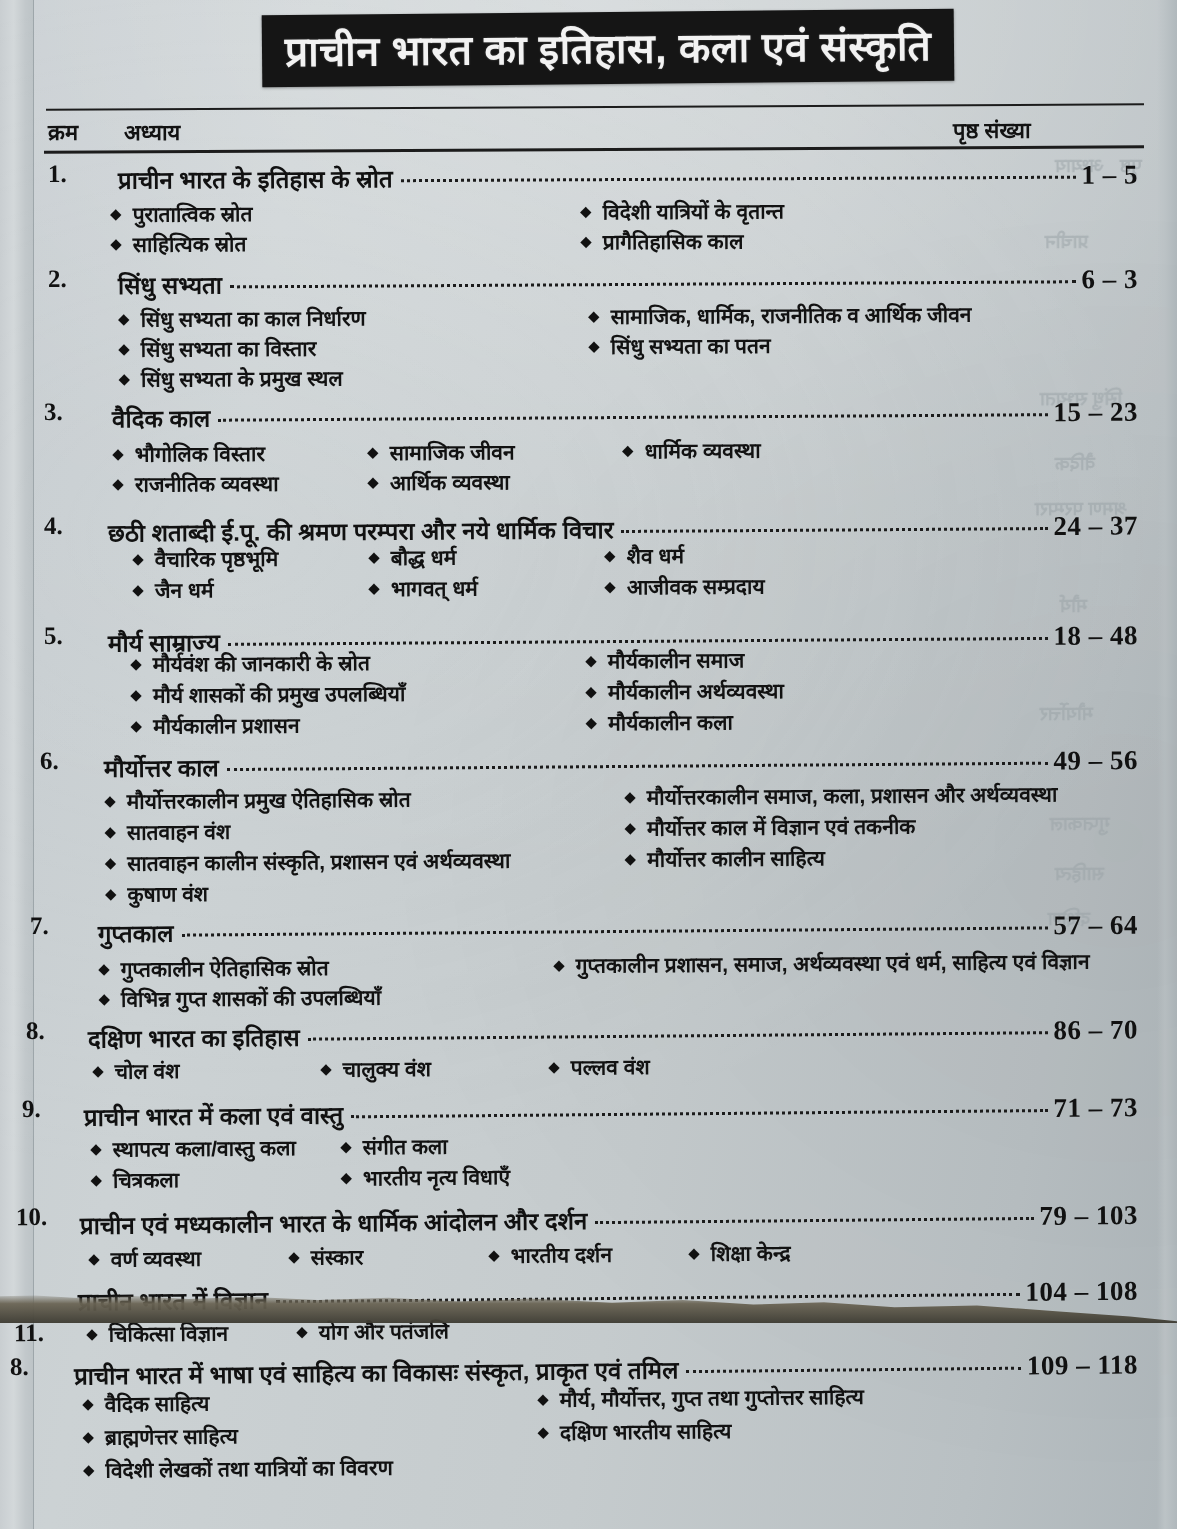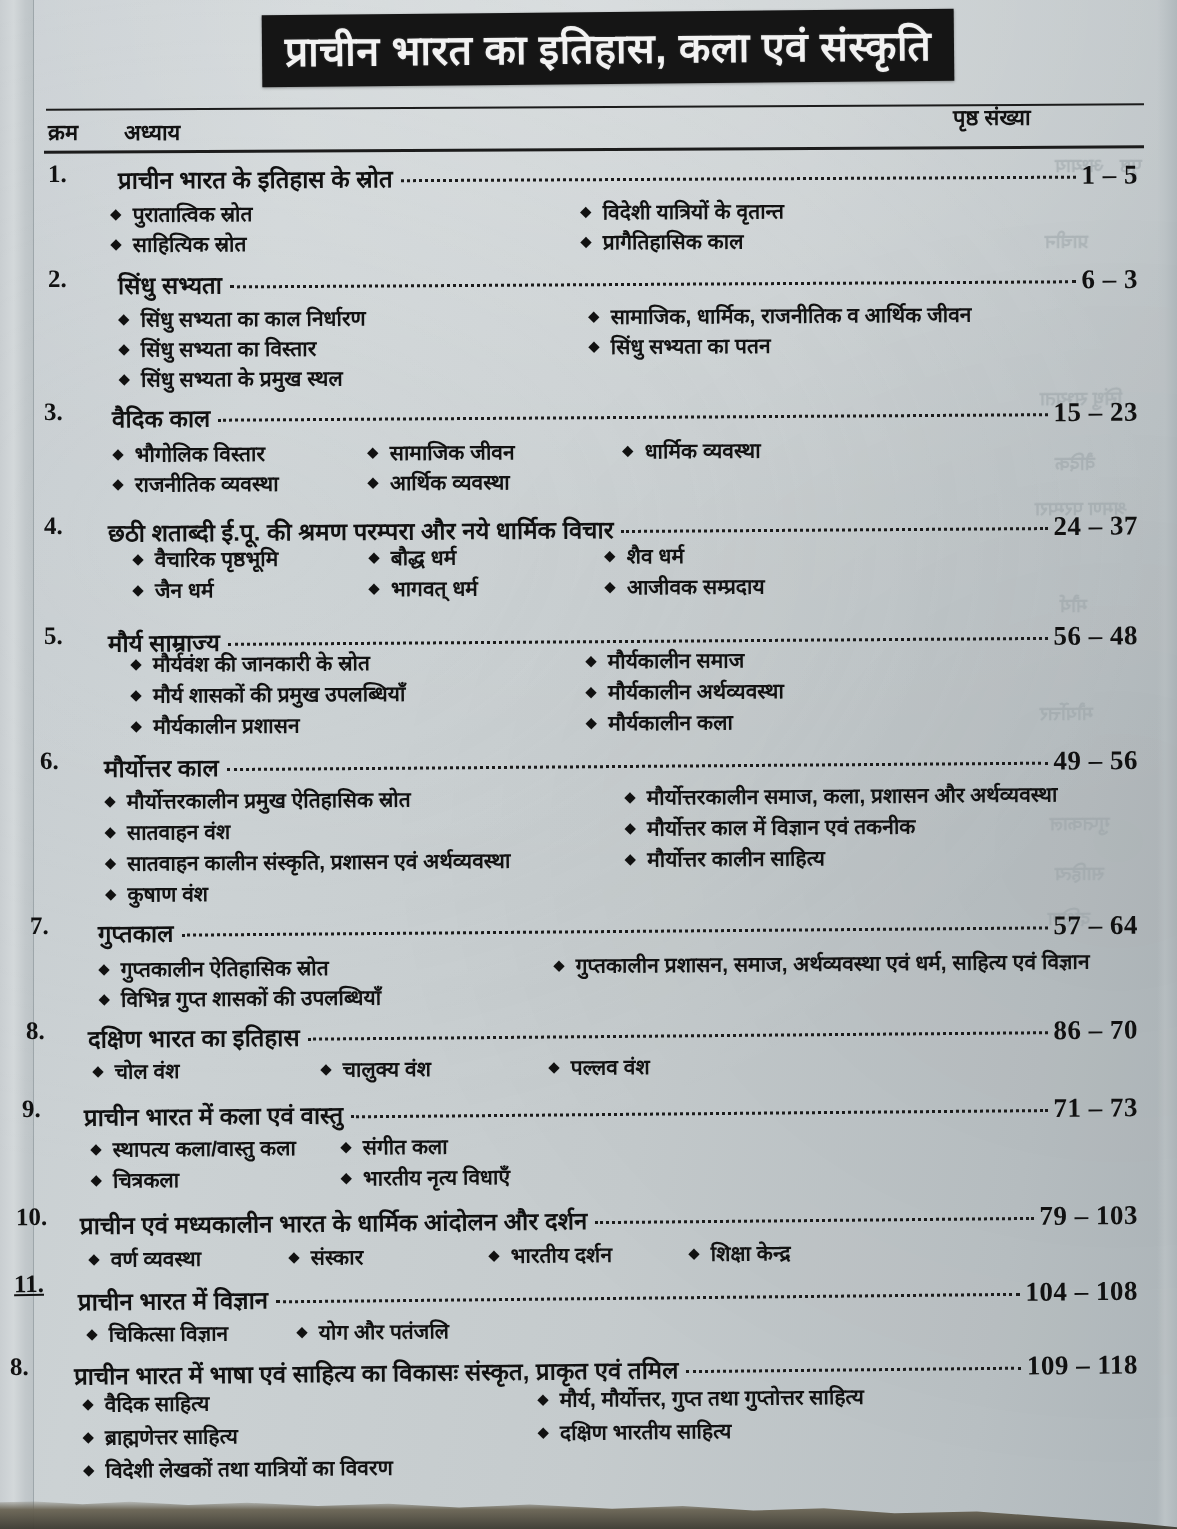--- a/index.html
+++ b/index.html
@@ -35,21 +35,21 @@
     background:linear-gradient(270deg,#b0b8bc 0%,#bcc3c6 60%,rgba(188,195,198,0) 100%);
   }
   
   .scan-bottom{
     position:absolute;left:0;bottom:0;width:1177px;height:46px;
     background:linear-gradient(180deg,rgba(255,255,255,0) 0%,rgba(255,255,255,0) 35%,#6a6454 58%,#3c3a31 100%);
     clip-path:polygon(0 42%,3% 40%,7% 46%,11% 41%,16% 48%,21% 43%,27% 50%,33% 45%,39% 53%,45% 47%,52% 56%,58% 50%,64% 60%,70% 55%,76% 66%,83% 62%,90% 75%,96% 86%,100% 96%,100% 100%,0 100%);
     opacity:.95;
   }
   
-  #content{position:absolute;left:0;top:0;width:1177px;height:1529px;}
+  #content{position:absolute;left:0;top:0;width:1177px;height:1323px;}
 
   
   .banner{
     position:absolute;left:262px;top:12px;width:692px;height:72px;
     background:#151515;
     transform:rotate(-0.55deg);
     box-shadow:0 1px 3px rgba(0,0,0,.35);
   }
   .banner-text{
     position:absolute;left:262px;top:17px;width:692px;height:64px;
@@ -63,21 +63,21 @@
   .rule{position:absolute;background:#1c1c1c;}
   .rule-top   {left:46px;  top:106px; width:1098px; height:2px; transform:rotate(-0.28deg);}
   .rule-mid   {left:44px;  top:148px; width:1100px; height:3px; transform:rotate(-0.28deg);}
 
   .hdr{
     position:absolute;font-size:22px;font-weight:700;color:#121212;
     transform:rotate(-0.3deg);
   }
   .hdr-krama   {left:48px;  top:116px;}
   .hdr-adhyaya {left:124px; top:116px;}
-  .hdr-prishth {left:953px; top:101px;}
+  .hdr-prishth {left:953px; top:114px;}
   .ch-num{
     position:absolute;font-size:25px;font-weight:700;color:#111;
     font-family:"Liberation Serif","DejaVu Serif",serif;
   }
   .ch-title-row{position:absolute;display:flex;align-items:baseline;}
   .ch-title{
     font-size:24px;font-weight:700;color:#111;white-space:nowrap;
   }
   .dots{
     flex:1 1 auto;margin:0 6px 0 8px;
@@ -252,21 +252,21 @@
         </div>
         <div class="sub" style="left: 472px; top: 31px;">
           <span class="bullet">◆</span>
           <span class="sub-label">आजीवक सम्प्रदाय</span>
         </div>
       </div>
       <div class="ch-num" style="left: 44px; top: 622px; transform: rotate(-0.42deg);">5.</div>
       <div class="ch-title-row" style="left: 108px; top: 622px; width: 1030px; transform: rotate(-0.42deg);">
         <span class="ch-title">मौर्य साम्राज्य</span>
         <span class="dots"></span>
-        <span class="ch-pages">56 – 48</span>
+        <span class="ch-pages">18 – 48</span>
       </div>
       <div class="subs" style="left: 130px; top: 650px; transform: rotate(-0.42deg);">
         <div class="sub" style="left: 0px; top: 0px;">
           <span class="bullet">◆</span>
           <span class="sub-label">मौर्यवंश की जानकारी के स्रोत</span>
         </div>
         <div class="sub" style="left: 0px; top: 31px;">
           <span class="bullet">◆</span>
           <span class="sub-label">मौर्य शासकों की प्रमुख उपलब्धियाँ</span>
         </div>
@@ -404,21 +404,21 @@
         </div>
         <div class="sub" style="left: 400px; top: 0px;">
           <span class="bullet">◆</span>
           <span class="sub-label">भारतीय दर्शन</span>
         </div>
         <div class="sub" style="left: 600px; top: 0px;">
           <span class="bullet">◆</span>
           <span class="sub-label">शिक्षा केन्द्र</span>
         </div>
       </div>
-      <div class="ch-num" style="left: 14px; top: 1270px; transform: rotate(-0.58deg); text-decoration: underline;">11.</div>
+      <div class="ch-num" style="left: 14px; top: 1319px; transform: rotate(-0.58deg);">11.</div>
       <div class="ch-title-row" style="left: 78px; top: 1279px; width: 1060px; transform: rotate(-0.58deg);">
         <span class="ch-title">प्राचीन भारत में विज्ञान</span>
         <span class="dots"></span>
         <span class="ch-pages">104 – 108</span>
       </div>
       <div class="subs" style="left: 86px; top: 1320px; transform: rotate(-0.58deg);">
         <div class="sub" style="left: 0px; top: 0px;">
           <span class="bullet">◆</span>
           <span class="sub-label">चिकित्सा विज्ञान</span>
         </div>

